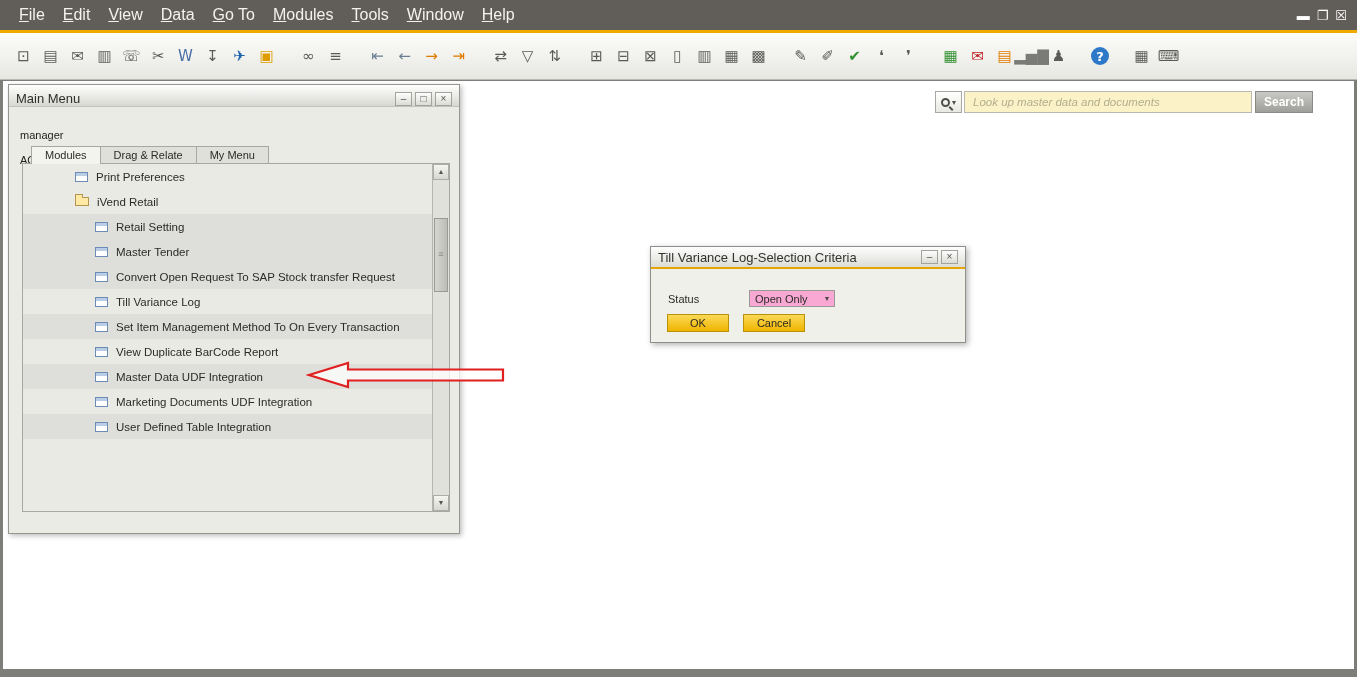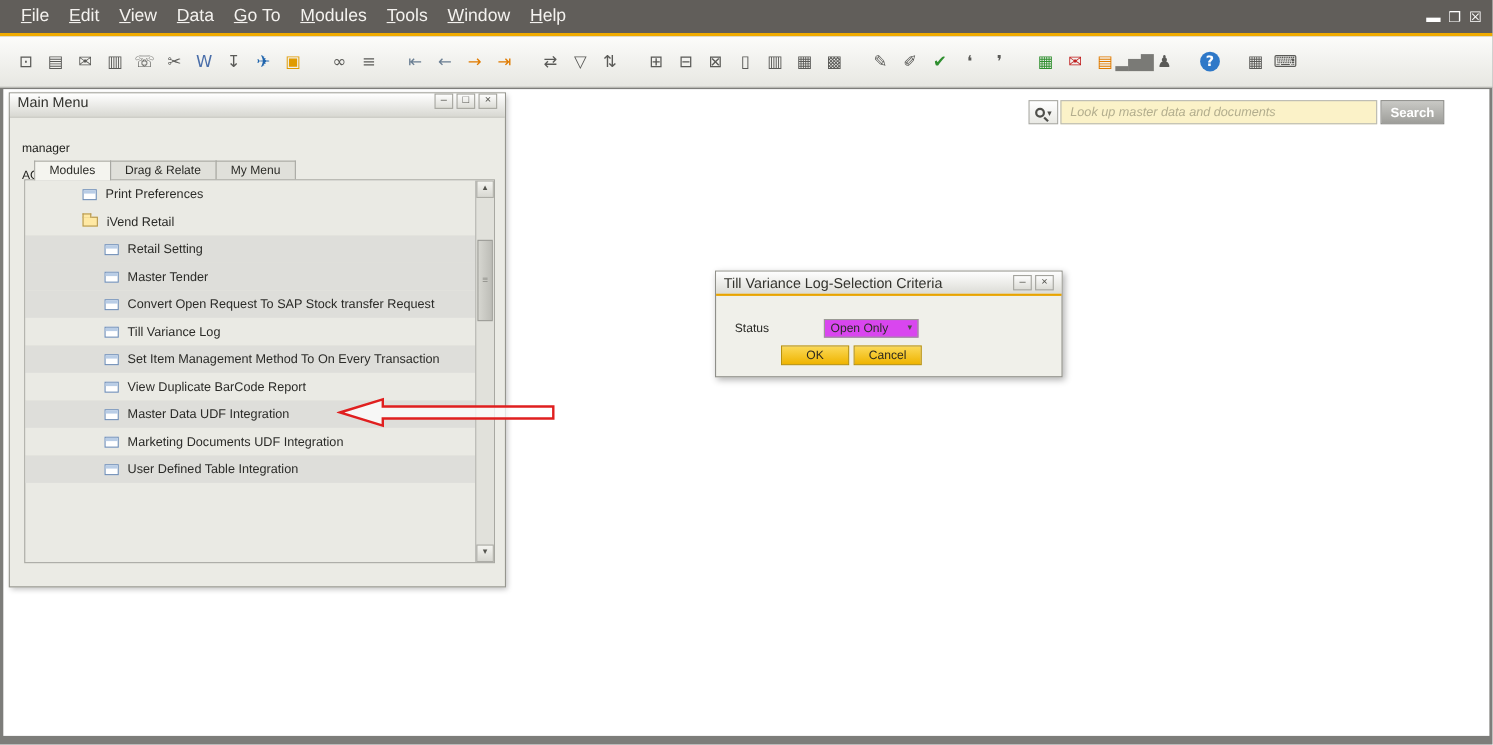--- a/index.html
+++ b/index.html
@@ -41,21 +41,21 @@
                   font-size:11.5px; padding:0 8px; color:#6d6a55; font-family:inherit; }
   .search-input::placeholder { color:#b3ae8e; font-style:italic; }
   .search-btn { width:58px; height:22px; margin-left:3px; background:linear-gradient(#c9c9c5,#9e9e9a);
                 border:1px solid #8a8a86; color:#ffffff; font-weight:bold; font-size:12px;
                 display:flex; align-items:center; justify-content:center; }
 
   
   .mm-window { position:absolute; left:5px; top:3px; width:452px; height:450px; background:#ebebe5;
                border:1px solid #96968f; box-shadow:2px 2px 5px rgba(0,0,0,0.25); z-index:1; }
   .mm-titlebar { height:22px; background:linear-gradient(#ffffff,#d8d8d2); border-bottom:1px solid #c2c2bc;
-                 display:flex; align-items:flex-start; padding:0 7px; }
+                 display:flex; align-items:flex-end; padding:0 7px; }
   .mm-title { font-size:13px; color:#2f2f2b; flex:1; }
   .ctl-box { width:17px; height:14px; margin-left:3px; background:linear-gradient(#fdfdfd,#dcdcd6);
              border:1px solid #a3a39d; font-size:10px; line-height:12px; text-align:center; color:#55554f; }
   .mm-company { position:absolute; left:11px; top:29px; font-size:11px; color:#1c1c19;margin-top:40px; }
   .mm-user { position:absolute; left:11px; top:44px; font-size:11px; color:#1c1c19; }
   .mm-tabs { position:absolute; left:22px; top:61px; display:flex; }
   .mm-tab { padding:2px 13px 3px; font-size:11px; color:#2b2b27; background:#e0e0da;
             border:1px solid #a8a8a2; border-bottom:none; margin-right:-1px; }
   .mm-tab.active { background:#f4f4ef; position:relative; z-index:2; }
   .mm-tree { position:absolute; left:13px; right:9px; top:78px; bottom:21px; background:#eaeae4;
@@ -89,26 +89,26 @@
   
   .arrow { position:absolute; left:303px; top:279px; z-index:5; }
 
   
   .dlg { position:absolute; left:647px; top:165px; width:316px; height:97px; background:#f0f0ea;
          border:1px solid #8f8f89; box-shadow:2px 2px 6px rgba(0,0,0,0.3); z-index:3; }
   .dlg-titlebar { height:22px; background:linear-gradient(#fefefe,#dcdcd6); border-bottom:2px solid #e8a400;
                   display:flex; align-items:center; padding:0 7px; }
   .dlg-title { font-size:13px; color:#33332e; flex:1; }
   .dlg-status-label { position:absolute; left:17px; top:46px; font-size:11px; color:#2b2b27; }
-  .dlg-combo { position:absolute; left:98px; top:43px; width:86px; height:17px; background:#d946ef;
+  .dlg-combo { position:absolute; left:98px; top:43px; width:86px; height:17px; background:#f9a8d4;
                border:1px solid #9a9a94; display:flex; align-items:center; font-size:11px; color:#2b2b27; }
   .dlg-combo-value { flex:1; padding-left:5px; }
   .dlg-combo-arrow { width:14px; text-align:center; font-size:7px; color:#4a4a44; }
   .dlg-combo-arrow::after { content:"▼"; }
-  .dlg-buttons { position:absolute; left:16px; top:67px; display:flex; gap:4px;margin-left:43px; }
+  .dlg-buttons { position:absolute; left:16px; top:67px; display:flex; gap:14px; }
   .gold-btn { min-width:62px; height:18px; background:linear-gradient(#fbd957,#efb400);
               border:1px solid #b9920a; font-size:11px; color:#2e2a1f;
               display:flex; align-items:center; justify-content:center; }
 </style>
 </head>
 <body>
 
 <div id="app">
 
   <div class="menubar">

